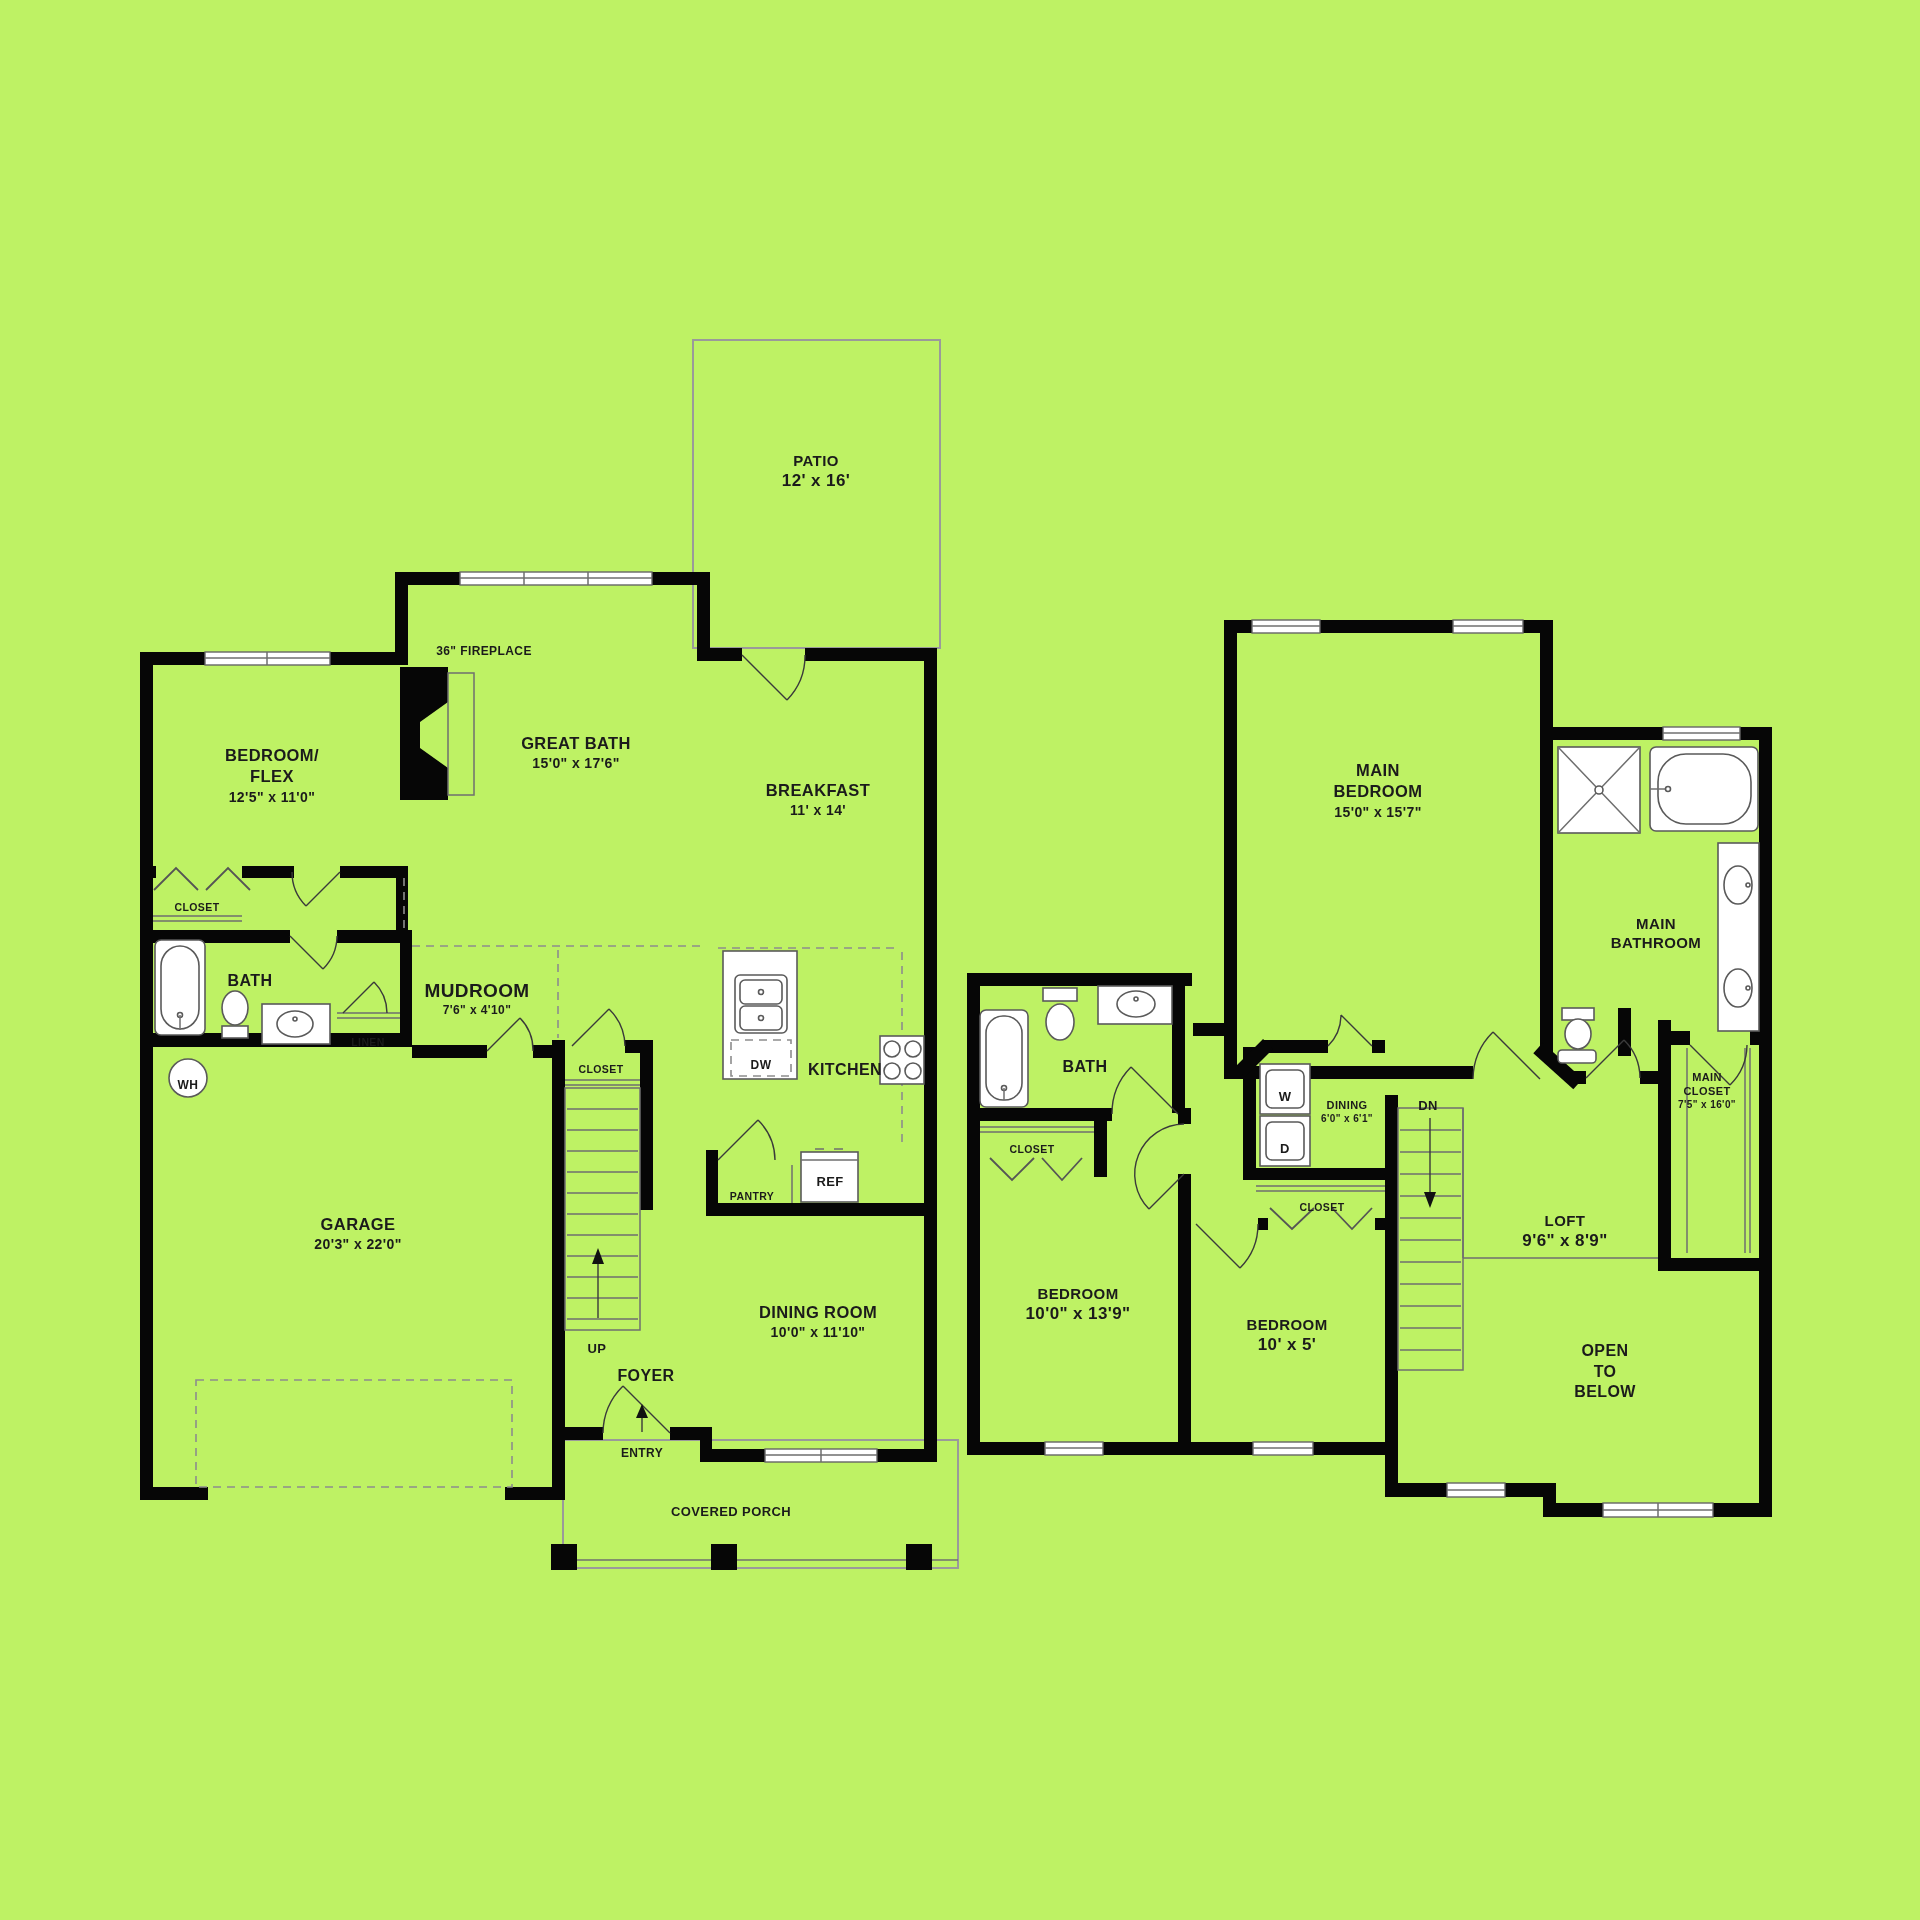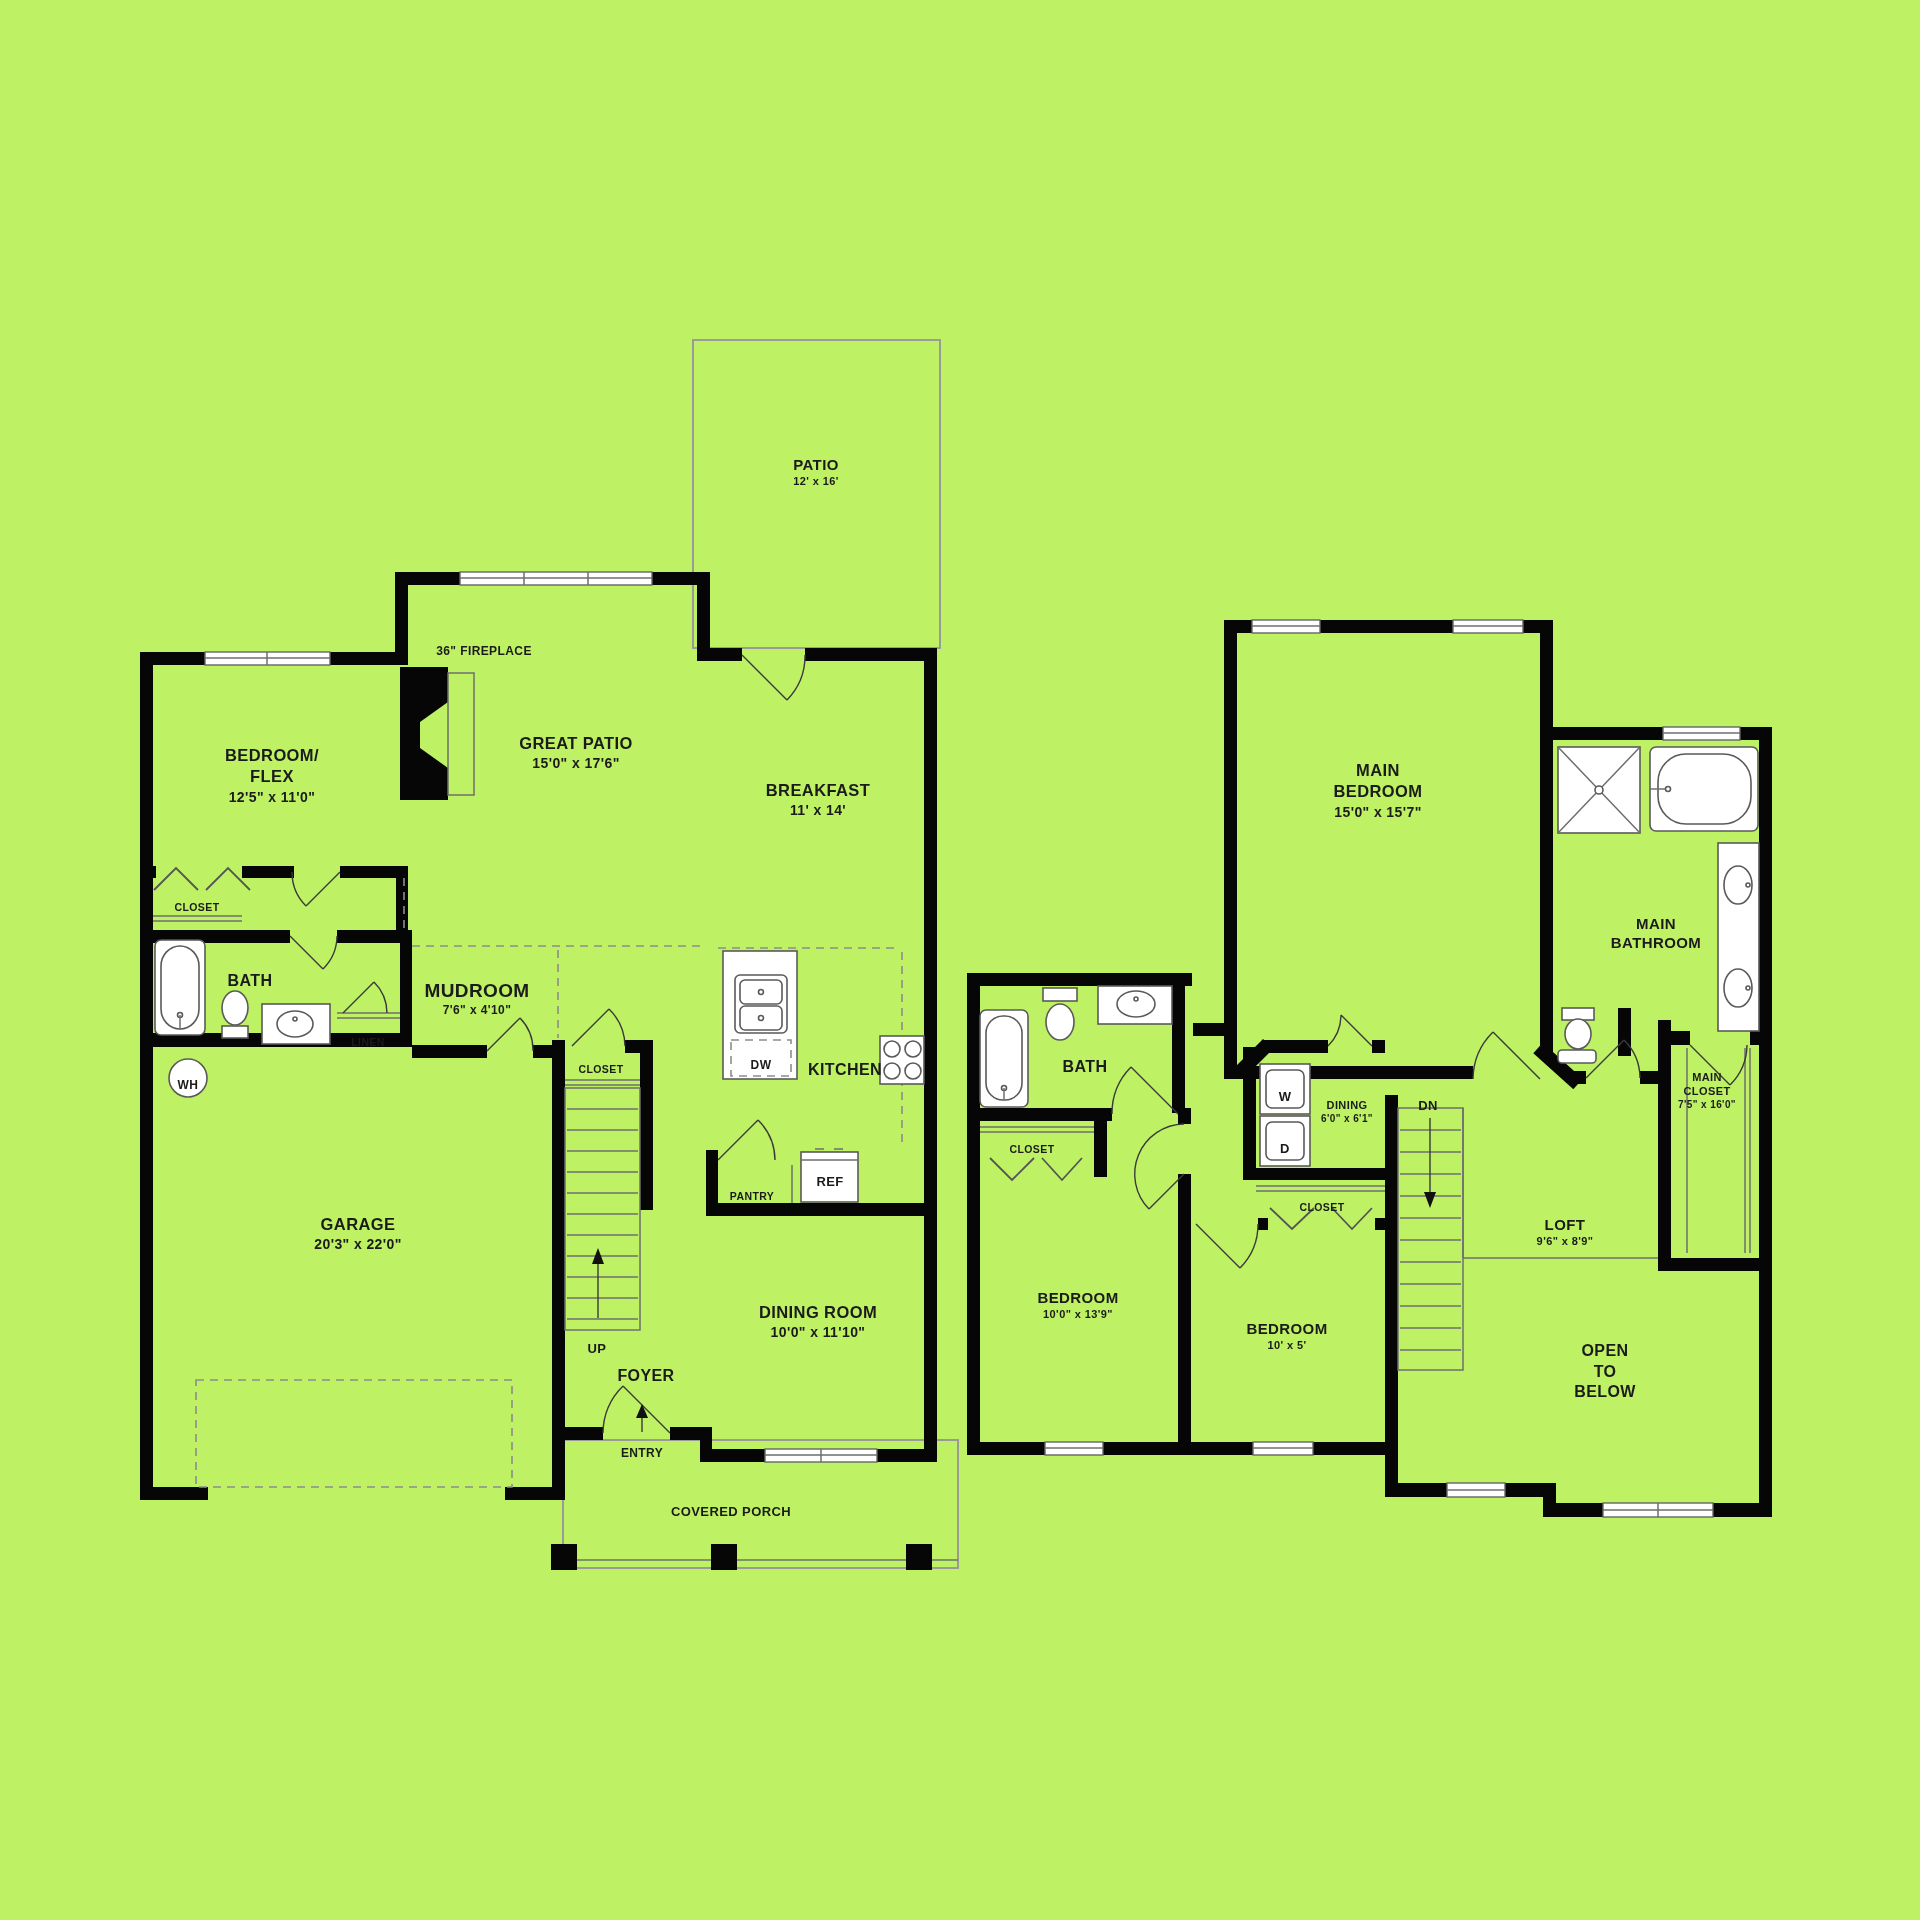--- a/index.html
+++ b/index.html
@@ -12,21 +12,21 @@
   .fx{fill:#fff;stroke:#5a5a5a;stroke-width:1.6;}
   .dr{fill:none;stroke:#3a3a3a;stroke-width:1.4;}
   .dash{fill:none;stroke:#8d8d8d;stroke-width:1.6;stroke-dasharray:8 6;}
   .win{fill:#fff;stroke:#666;stroke-width:1.4;}
   .chev{fill:none;stroke:#555;stroke-width:1.8;}
   .arr{fill:#111;}
   .lbl{position:absolute;transform:translate(-50%,-50%);text-align:center;color:#1b1b1b;
        font-weight:700;line-height:1.3;letter-spacing:.4px;white-space:pre-line;}
   .nm,.dm{display:block;white-space:pre-line;}
   .s16 .nm{font-size:16.5px}.s16 .dm{font-size:14px}
-  .s15 .nm{font-size:15px}.s15 .dm{font-size:11px}
+  .s15 .nm{font-size:15px}.s15 .dm{font-size:17px}
   .s14{font-size:16px}
   .s13 .nm{font-size:19px}.s13 .dm{font-size:12px}
   .s13s{font-size:13px}
   .s12{font-size:12px}
   .s11 .nm{font-size:11px}.s11 .dm{font-size:10px}
   .s10{font-size:10.5px}
 </style>
 </head>
 <body>
 
@@ -290,21 +290,21 @@
   </g>
 </svg>
 
 <div class="lbl s15" style="left:816px;top:472px">
   <span class="nm">PATIO</span><span class="dm">12' x 16'</span>
 </div>
 <div class="lbl s12" style="left:484px;top:644px">
   <span>36" FIREPLACE</span>
 </div>
 <div class="lbl s16" style="left:576px;top:753px">
-  <span class="nm">GREAT PATIO</span><span class="dm">15'0" x 17'6"</span>
+  <span class="nm">GREAT BATH</span><span class="dm">15'0" x 17'6"</span>
 </div>
 <div class="lbl s16" style="left:272px;top:775px">
   <span class="nm">BEDROOM/
 FLEX</span><span class="dm">12'5" x 11'0"</span>
 </div>
 <div class="lbl s16" style="left:818px;top:800px">
   <span class="nm">BREAKFAST</span><span class="dm">11' x 14'</span>
 </div>
 <div class="lbl s10" style="left:197px;top:901px">
   <span>CLOSET</span>

